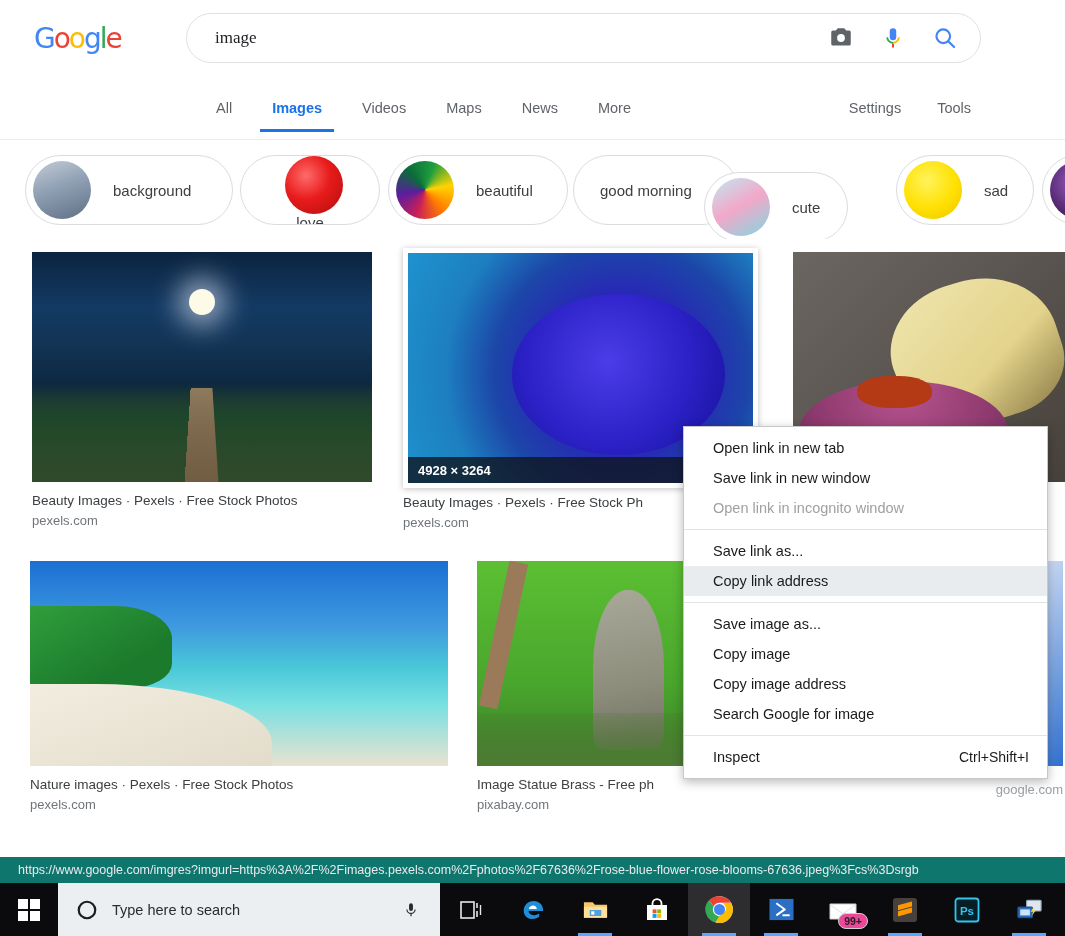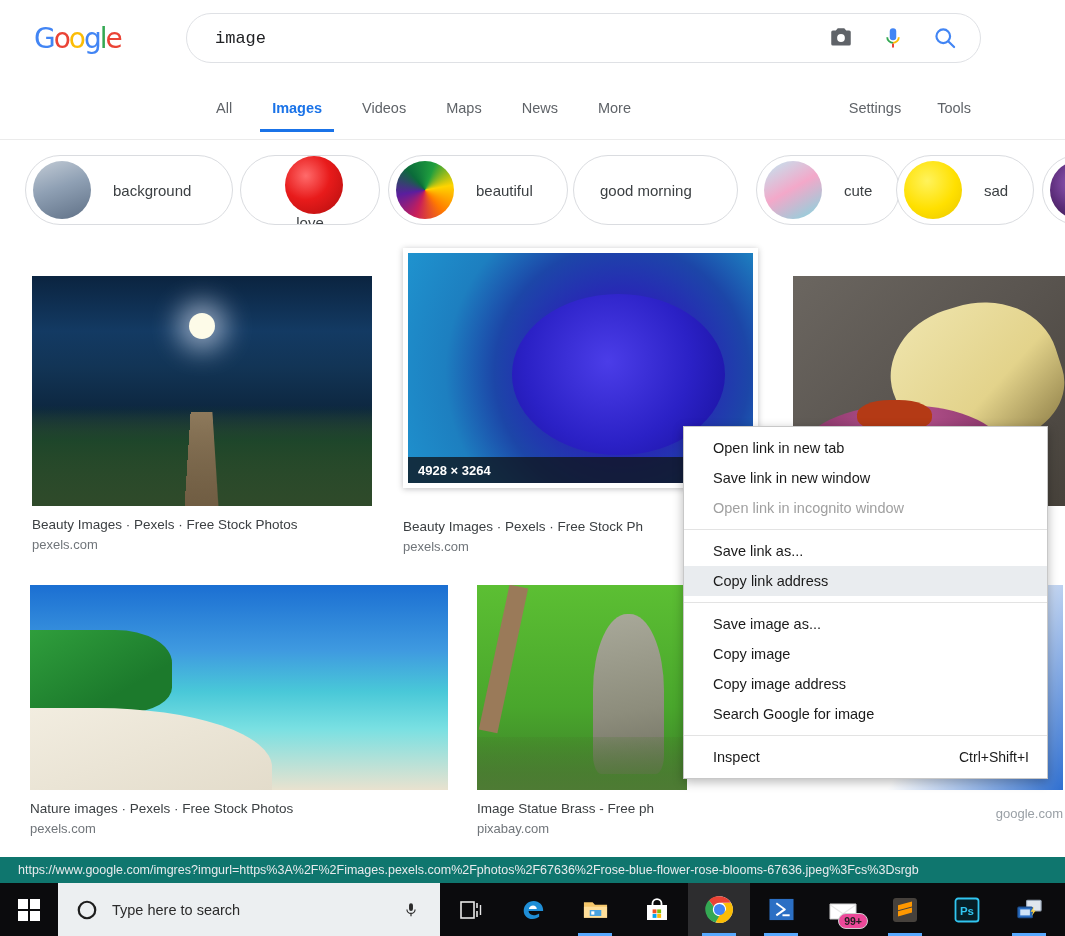--- a/index.html
+++ b/index.html
@@ -19,21 +19,21 @@
   .logo span:nth-child(2){color:#EA4335}
   .logo span:nth-child(3){color:#FBBC05}
   .logo span:nth-child(4){color:#4285F4}
   .logo span:nth-child(5){color:#34A853}
   .logo span:nth-child(6){color:#EA4335}
 
   .searchbox { position:absolute; left:186px; top:13px; width:795px; height:50px;
                border:1px solid #dfe1e5; border-radius:25px; background:#fff; }
   .search-input { position:absolute; left:28px; top:0; width:590px; height:48px;
                   border:none; outline:none; font-size:17px; color:#202124;
-                  font-family:Liberation Mono, monospace; background:transparent; }
+                  font-family:Liberation Serif, serif; background:transparent; }
   .sb-icons { position:absolute; right:22px; top:0; height:48px; display:flex; align-items:center; gap:26px; }
   .ico { width:26px; height:26px; display:block; cursor:pointer; }
 
   .navrow { position:absolute; left:0; top:90px; width:1065px; height:50px; }
   .navtabs { position:absolute; left:196px; top:0; display:flex; gap:0; }
   .navtab { font-size:14.5px; color:#5f6368; padding:10px 20px 16px 20px; cursor:pointer;
             position:relative; white-space:nowrap; }
   .navtab.active { color:#1a73e8; font-weight:700; }
   .navtab.active:after { content:""; position:absolute; left:8px; right:8px; bottom:0; height:3px; background:#1a73e8; }
   .navright { position:absolute; right:88px; top:0; display:flex; gap:24px; }
@@ -42,21 +42,21 @@
   
   .chips { position:absolute; left:0; top:141px; width:1065px; height:98px; overflow:hidden; background:#fff; }
   .chip { position:absolute; top:14px; height:70px; border:1px solid #dadce0; border-radius:36px;
           background:#fff; display:flex; align-items:center; cursor:pointer; overflow:hidden; }
   .chip-thumb { width:58px; height:58px; border-radius:50%; margin-left:7px; flex:0 0 auto; overflow:hidden; }
   .chip-label { font-size:15px; color:#3c4043; padding:0 22px; white-space:nowrap; }
   .chip.noimg .chip-label { padding:0 26px; }
 
   
   .results { position:absolute; left:0; top:239px; width:1065px; height:618px; background:#fff; overflow:hidden; }
-  .tile { position:absolute;margin-top:24px; }
+  .tile { position:absolute; }
   .thumb { display:block; background:#ddd; position:relative; overflow:hidden; }
   .cap1 { font-size:13.5px; color:#3c4043; margin-top:11px; white-space:nowrap; overflow:hidden; }
   .cap2 { font-size:13px; color:#70757a; margin-top:5px; white-space:nowrap; overflow:hidden; }
   .selframe { position:absolute; background:#fff; box-shadow:0 1px 6px rgba(32,33,36,.28); }
   .dimbadge { position:absolute; left:0; bottom:0; width:100%; height:26px;
               background:rgba(15,20,28,.78); color:#fff; font-size:13px; font-weight:700;
               display:flex; align-items:center; padding-left:10px;
               font-family:"Liberation Sans", sans-serif; }
 
   
@@ -154,21 +154,21 @@
 
     <div class="chip" style="left:388px; width:180px;">
       <div class="chip-thumb" style="background:conic-gradient(from 20deg,#1f9e3e,#ffd400,#ff7a00,#c81e5a,#5a1e9e,#0b6b3a,#1f9e3e);"></div>
       <div class="chip-label">beautiful</div>
     </div>
 
     <div class="chip noimg" style="left:573px; width:165px;">
       <div class="chip-label">good morning</div>
     </div>
 
-    <div class="chip" style="left:756px; width:144px;">
+    <div class="chip" style="left:704px; width:144px;margin-top:17px;">
       <div class="chip-thumb" style="background:linear-gradient(150deg,#bfe8f2 0%,#f3a8c9 48%,#7fd8e0 100%);"></div>
       <div class="chip-label">cute</div>
     </div>
 
     <div class="chip" style="left:896px; width:138px;">
       <div class="chip-thumb" style="background:radial-gradient(circle at 40% 34%,#fff35c 0%,#ffe000 55%,#e8c400 100%);"></div>
       <div class="chip-label">sad</div>
     </div>
 
     <div class="chip" style="left:1042px; width:120px;">

